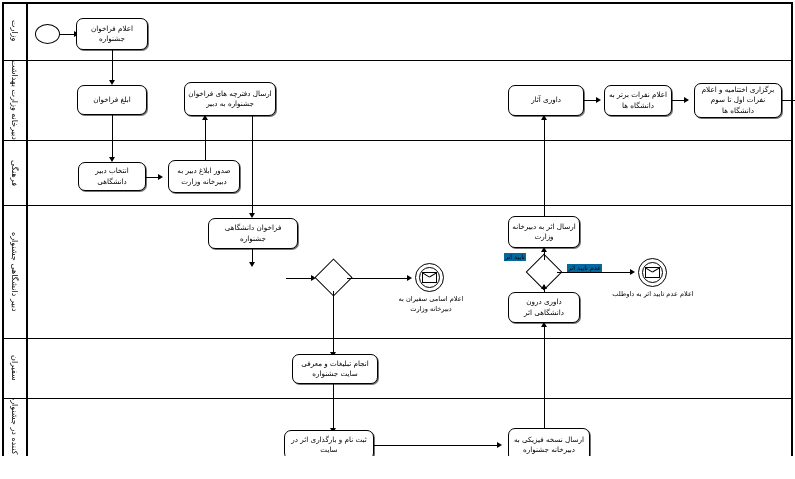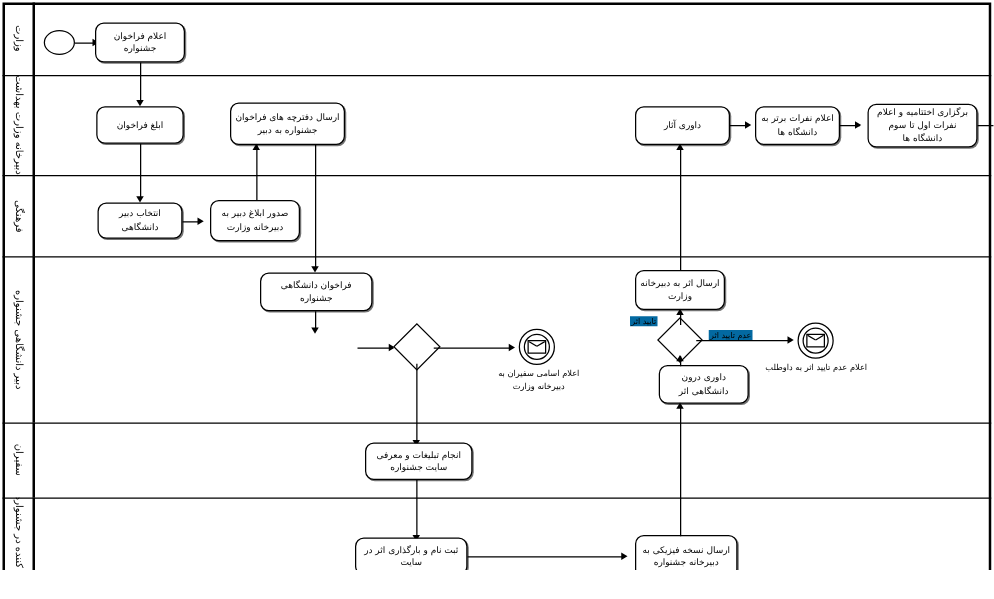--- a/index.html
+++ b/index.html
@@ -181,21 +181,21 @@
   <div class="arw down" style="left:330px;top:352px;"></div>
 
   <div class="task" style="left:508px;top:216px;width:72px;height:32px;">
     <span>ارسال اثر به دبیرخانه وزارت</span>
   </div>
 
   <div class="gateway" style="left:531px;top:259px;width:26px;height:26px;">
       <i></i>
     </div>
 
-  <div class="task" style="left:508px;top:292px;width:72px;height:31px;margin-left:19px;">
+  <div class="task" style="left:508px;top:292px;width:72px;height:31px;">
     <span>داوری درون دانشگاهی اثر</span>
   </div>
 
   <div class="ln v" style="left:543.5px;top:285px;height:8px;"></div>
   <div class="arw up" style="left:540.5px;top:284px;"></div>
 
   <div class="ln v" style="left:543.5px;top:249px;height:11px;"></div>
   <div class="arw up" style="left:540.5px;top:247px;"></div>
   <div class="flow-label" style="left:504px;top:253px;">تایید اثر</div>
 

